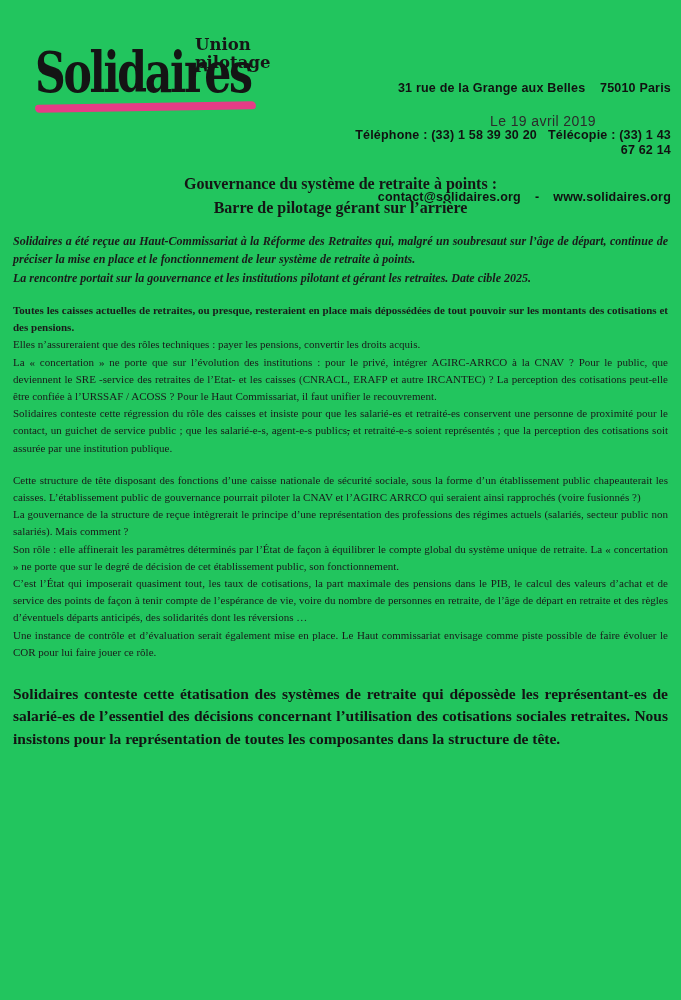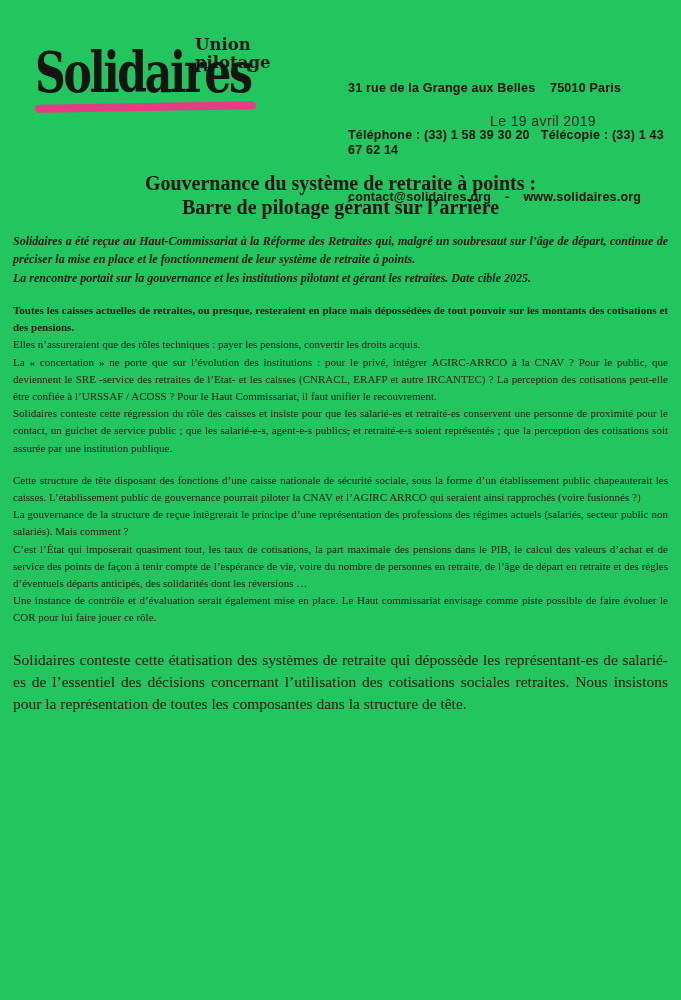--- a/index.html
+++ b/index.html
@@ -36,21 +36,21 @@
   }
   .logo-underline {
     margin-top: 3px;
     width: 221px; height: 8px;
     border-radius: 5px 6px 5px 6px;
     transform: rotate(-0.9deg);
   }
 
   .contact {
     position: absolute; left: 348px; right: 10px; top: 50px;
-    text-align: left;
+    text-align: right;
     font-family: "Liberation Sans", sans-serif;
     font-weight: bold;
     font-size: 12.5px; line-height: 15.5px;
     letter-spacing: 0.2px;
     color: #111111;
     white-space: pre-wrap;
   }
   .contact .sep { display: inline-block; margin: 0 14px; }
 
   .date-line {
@@ -58,21 +58,21 @@
     font-family: "Liberation Sans", sans-serif;
     font-size: 14px; letter-spacing: 0.4px;
     color: #2b2b2b;
     white-space: nowrap;
   }
 
   
   .doc-title {
     text-align: center;
     font-weight: bold;
-    font-size: 20px;
+    font-size: 16px;
     line-height: 23.5px;
     color: #151515;
     margin: 0 13px;
   }
 
   .intro {
     margin: 13px 13px 0 13px;
     font-weight: bold; font-style: italic;
     font-size: 12px; line-height: 18.3px;
     text-align: justify;
@@ -80,21 +80,21 @@
   .intro p { margin: 0; }
 
   .body-block { margin: 0 13px; font-size: 11px; line-height: 17.2px; text-align: justify; }
   .body-block p { margin: 0; }
   .sec { margin-top: 15px; }
   .lead { font-weight: bold; }
   .struck { text-decoration: line-through; }
 
   .closing {
     margin: 22px 13px 0 13px;
-    font-weight: normal;
+    font-weight: bold;
     font-size: 15.5px; line-height: 22.3px;
     text-align: justify;
     color: #131313;
   }
 </style>
 </head>
 <body>
 
 <div class="page">
 
@@ -130,19 +130,20 @@
   <div class="body-block sec">
     <p class="lead">Toutes les caisses actuelles de retraites, ou presque, resteraient en place mais dépossédées de tout pouvoir sur les montants des cotisations et des pensions.</p>
     <p>Elles n’assureraient que des rôles techniques : payer les pensions, convertir les droits acquis.</p>
     <p>La « concertation » ne porte que sur l’évolution des institutions : pour le privé, intégrer AGIRC-ARRCO à la CNAV ? Pour le public, que deviennent le SRE -service des retraites de l’Etat- et les caisses (CNRACL, ERAFP et autre IRCANTEC) ? La perception des cotisations peut-elle être confiée à l’URSSAF / ACOSS ? Pour le Haut Commissariat, il faut unifier le recouvrement.</p>
     <p><span>Solidaires conteste cette régression du rôle des caisses et insiste pour que les salarié-es et retraité-es conservent une personne de proximité pour le contact, un guichet de service public ; que les salarié-e-s, agent-e-s publics</span><span class="struck">,</span><span> et retraité-e-s soient représentés ; que la perception des cotisations soit assurée par une institution publique.</span></p>
   </div>
 
   <div class="body-block sec">
     <p>Cette structure de tête disposant des fonctions d’une caisse nationale de sécurité sociale, sous la forme d’un établissement public chapeauterait les caisses. L’établissement  public de gouvernance pourrait piloter la CNAV et l’AGIRC ARRCO qui seraient ainsi rapprochés (voire fusionnés ?)</p>
     <p>La gouvernance de la structure de reçue intègrerait le principe d’une représentation des professions des régimes actuels (salariés, secteur public non salariés). Mais comment ?</p>
+    <p>Son rôle : elle affinerait les paramètres déterminés par l’État de façon à équilibrer le compte global du système unique de retraite. La « concertation » ne porte que sur le degré de décision de cet établissement public, son fonctionnement.</p>
     <p>C’est l’État qui imposerait quasiment tout, les taux de cotisations, la part maximale des pensions dans le PIB, le calcul des valeurs d’achat et de service des points de façon à tenir compte de l’espérance de vie, voire du nombre de personnes en retraite, de l’âge de départ en retraite et des règles d’éventuels départs anticipés, des solidarités dont les réversions …</p>
     <p>Une instance de contrôle et d’évaluation serait également mise en place. Le Haut commissariat envisage comme piste possible de faire évoluer le COR pour lui faire jouer ce rôle.</p>
   </div>
 
   <p class="closing">Solidaires conteste cette étatisation des systèmes de retraite qui dépossède les représentant-es de salarié-es de l’essentiel des décisions concernant l’utilisation des cotisations sociales retraites. Nous insistons pour la représentation de toutes les composantes dans la structure de tête.</p>
 
 </div>
 
 </body></html>

